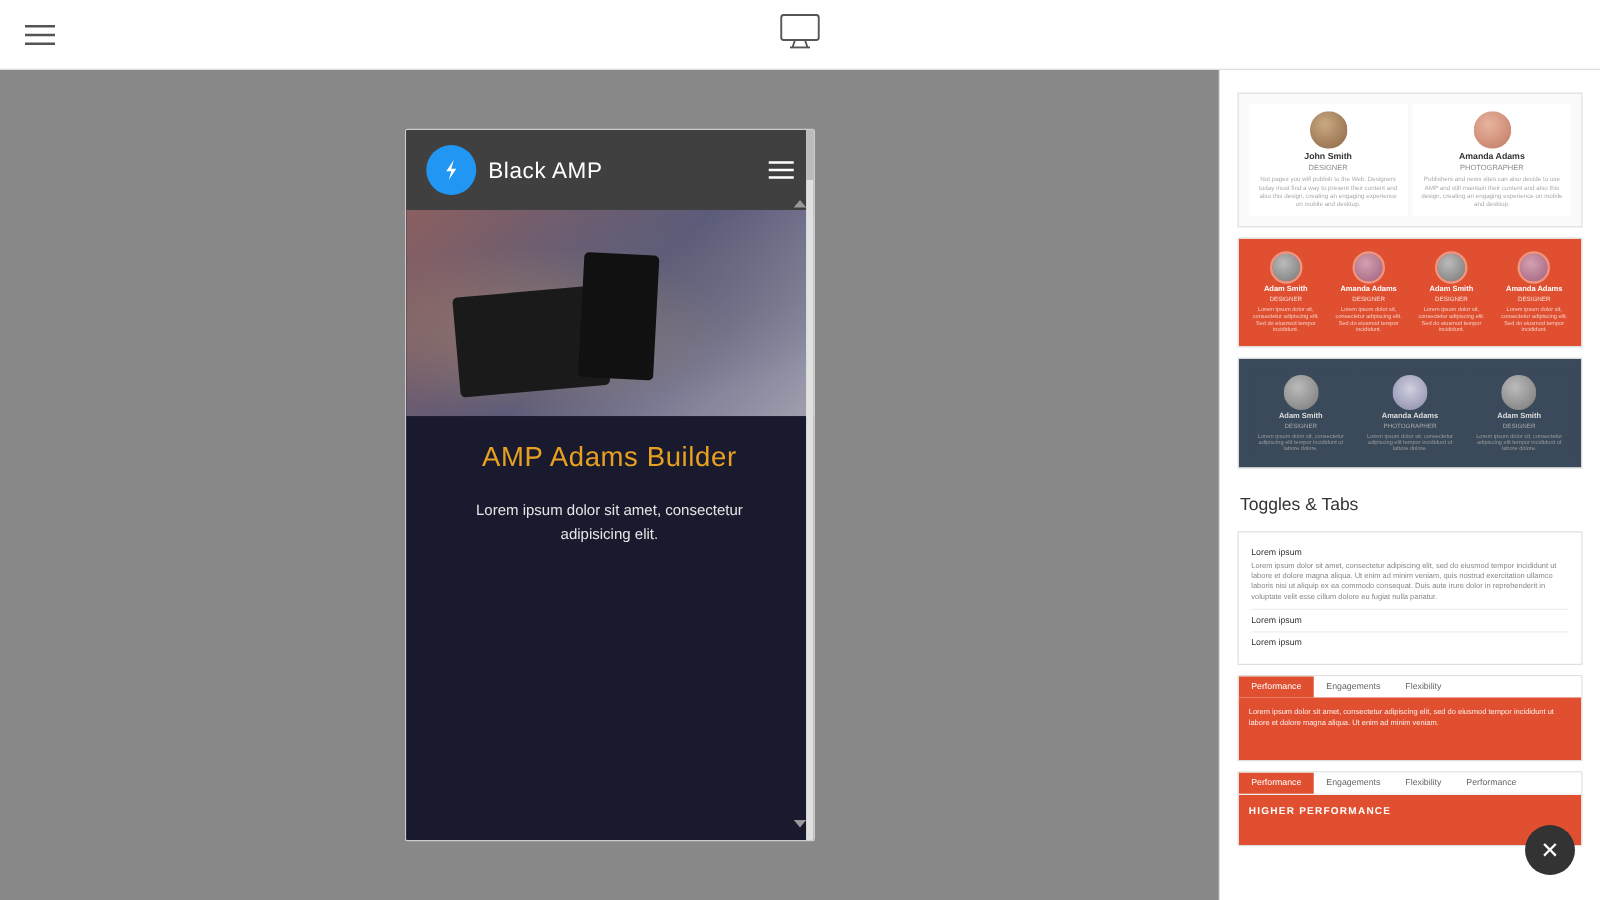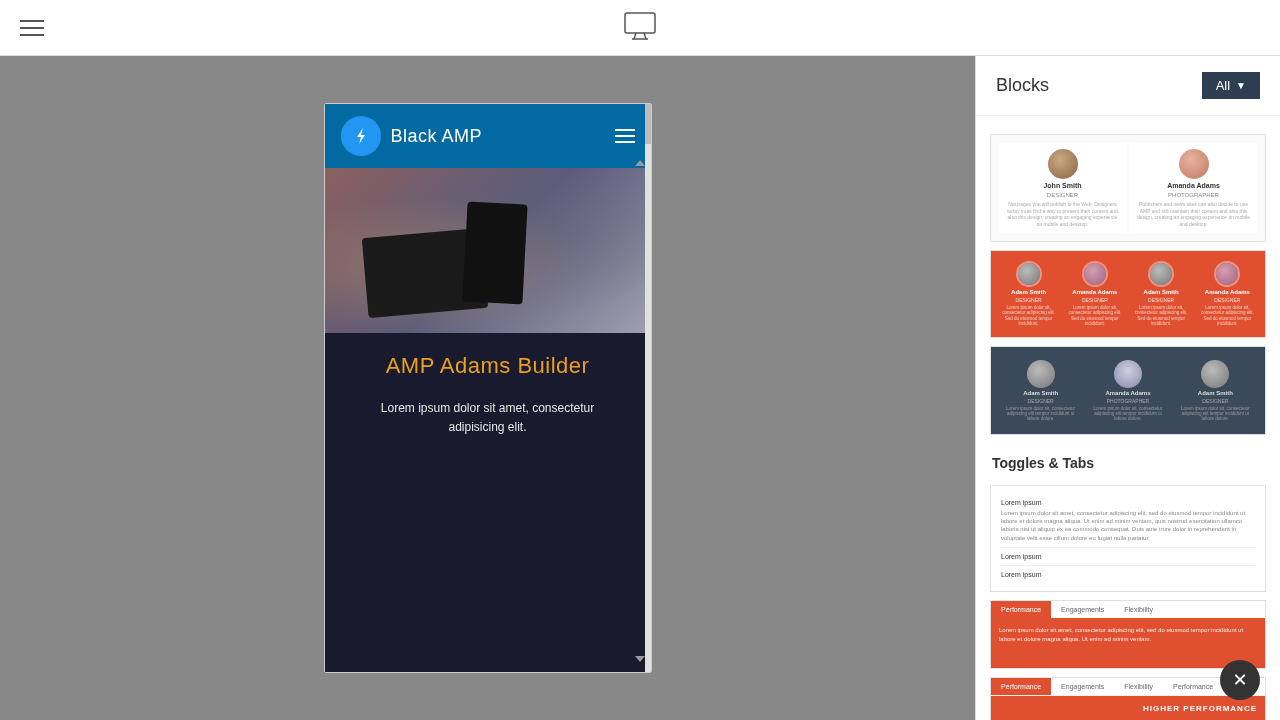--- a/index.html
+++ b/index.html
@@ -86,21 +86,21 @@
       position: absolute;
       right: 0;
       top: 0;
       width: 6px;
       height: 40px;
       background: #bbb;
     }
 
     
     .phone-nav {
-      background: #0369a1;
+      background: #404040;
       padding: 12px 16px;
       display: flex;
       align-items: center;
       justify-content: space-between;
       flex-shrink: 0;
     }
     .phone-nav-left {
       display: flex;
       align-items: center;
       gap: 10px;
@@ -414,21 +414,21 @@
     .team-desc-light {
       font-size: 4.5px;
       color: #999;
       text-align: center;
     }
 
     
     .sidebar-section-title {
       padding: 12px 16px 6px;
       font-size: 14px;
-      font-weight: 700;
+      font-weight: 400;
       color: #333;
     }
 
     
     .block-toggle {
       padding: 8px 10px;
       background: #fff;
     }
     .toggle-item {
       border-bottom: 1px solid #eee;
@@ -499,21 +499,21 @@
       color: #fff;
     }
     .tab-content-2 {
       background: #e05030;
       padding: 8px;
       min-height: 40px;
     }
     .tab-higher-performance {
       font-size: 8px;
       color: #fff;
-      text-align: right;
+      text-align: left;
       font-weight: bold;
       letter-spacing: 1px;
     }
 
     
     .close-btn {
       position: absolute;
       bottom: 20px;
       right: 20px;
       width: 40px;
@@ -583,27 +583,20 @@
       <div class="phone-scrollbar">
         <div class="phone-scrollbar-thumb"></div>
       </div>
       <div class="phone-scroll-up"></div>
       <div class="phone-scroll-down"></div>
     </div>
   </div>
 
   <div class="sidebar">
 
-    <div class="sidebar-header">
-      <span class="sidebar-title">Blocks</span>
-      <button class="sidebar-filter-btn">
-        <span>All</span>
-        <span class="caret">▼</span>
-      </button>
-    </div>
 
     <div class="sidebar-content">
 
       <div class="block-card block-team-2col">
         <div class="team-member-card">
           <div class="team-avatar">
             <div class="team-avatar-img-brown"></div>
           </div>
           <div class="team-name">John Smith</div>
           <div class="team-role">DESIGNER</div>

